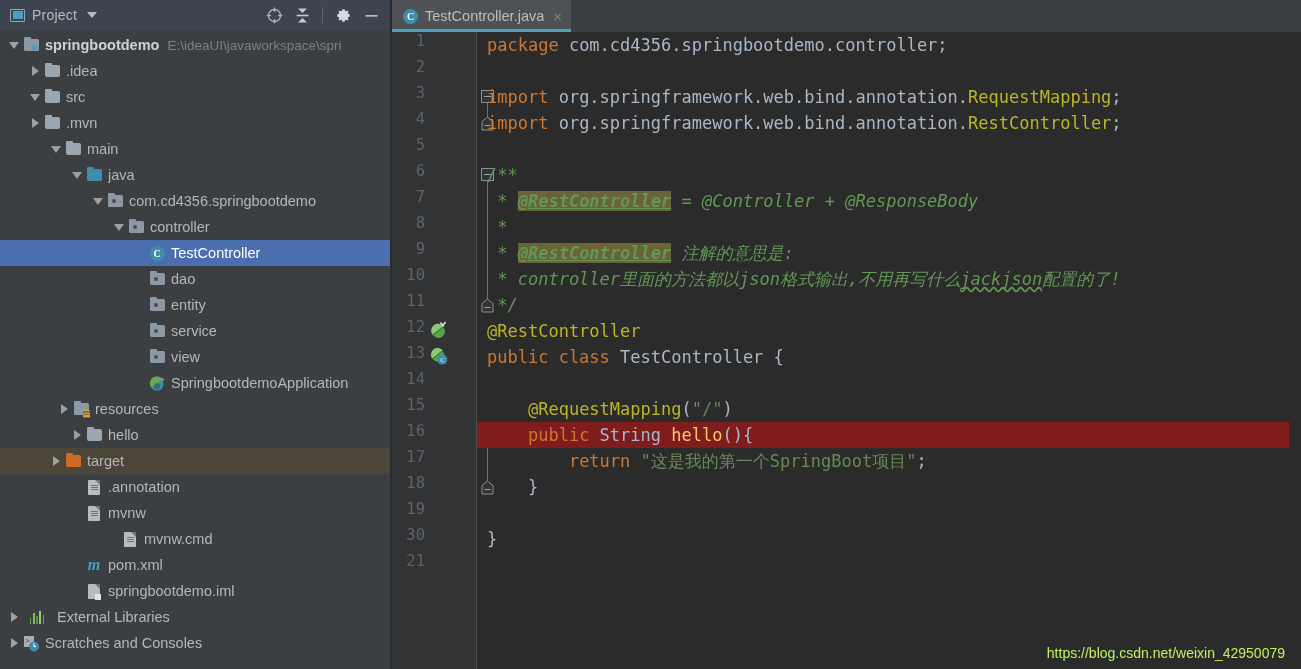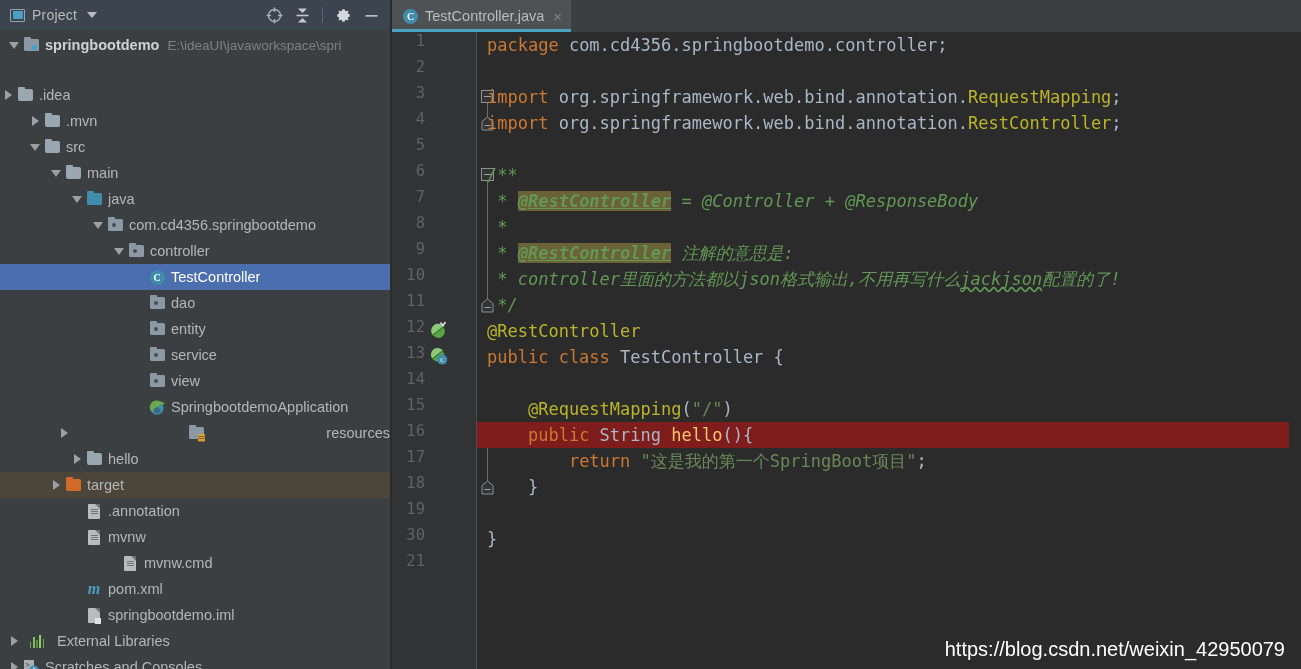--- a/index.html
+++ b/index.html
@@ -110,21 +110,21 @@
   .pl { color: #a9b7c6; }
   .typo { text-decoration: underline wavy #629755; text-decoration-skip-ink: none; }
 
   
   #foldcol { position: absolute; left: 0; top: 0; bottom: 0; width: 24px; }
   .fold-minus { position: absolute; left: 4px; width: 13px; height: 13px; border: 1px solid #8d8f91; background: #313335; }
   .fold-minus::after { content:""; position:absolute; left:2px; top:5px; width:7px; height:1px; background:#a0a2a4; }
   .fold-line { position: absolute; left: 10px; width: 1px; background: #6a6d6f; }
   .fold-cap-bot { position:absolute; left:4px; width:13px; height:17px; }
 
-  #watermark { position: absolute; right: 16px; bottom: 8px; color: #ffffff; font-size: 20px; }
+  #watermark { position: absolute; right: 16px; bottom: 8px; color: #bef264; font-size: 14px; }
 
   #scrollbar-right { position: absolute; right: 0; top: 32px; bottom: 0; width: 12px; background: #2b2b2b; }
 </style>
 </head>
 <body>
 
 <div id="app">
 
   <div id="left">
 
@@ -169,46 +169,46 @@
         <div class="row" style="padding-left: 6px;">
           <span class="tw">
             <span class="tri-d"></span>
           </span>
           <span class="ic">
             <span class="f-mod"></span>
           </span>
           <span class="lbl bold">springbootdemo</span>
           <span class="path">E:\ideaUI\javaworkspace\spri</span>
         </div>
-        <div class="row" style=" margin-top: 24px;">
+        <div class="row" style="padding-left: 27px;">
           <span class="tw">
             <span class="tri-r"></span>
           </span>
           <span class="ic">
             <span class="f-gray"></span>
           </span>
           <span class="lbl">.idea</span>
         </div>
         <div class="row" style="padding-left: 27px;">
           <span class="tw">
-            <span class="tri-r"></span>
+            <span class="tri-d"></span>
           </span>
           <span class="ic">
             <span class="f-gray"></span>
           </span>
+          <span class="lbl">src</span>
+        </div>
+        <div class="row" style="padding-left: 27px;">
+          <span class="tw">
+            <span class="tri-r"></span>
+          </span>
+          <span class="ic">
+            <span class="f-gray"></span>
+          </span>
           <span class="lbl">.mvn</span>
-        </div>
-        <div class="row" style="padding-left: 27px;">
-          <span class="tw">
-            <span class="tri-d"></span>
-          </span>
-          <span class="ic">
-            <span class="f-gray"></span>
-          </span>
-          <span class="lbl">src</span>
         </div>
         <div class="row" style="padding-left: 48px;">
           <span class="tw">
             <span class="tri-d"></span>
           </span>
           <span class="ic">
             <span class="f-gray"></span>
           </span>
           <span class="lbl">main</span>
         </div>
@@ -279,21 +279,21 @@
           <span class="ic">
             <span class="ic-spring"><svg width="17" height="17" viewBox="0 0 17 17">
                 <circle cx="8" cy="9" r="6.6" fill="#3f8dab"></circle>
                 <path d="M2.2 12.5 A6.6 6.6 0 0 1 13.2 4.2 L2.2 12.5Z" fill="#6aa84f"></path>
                 <circle cx="8" cy="11.2" r="3" fill="#2b2b2b" opacity="0.35"></circle>
                 <polygon points="12.2,2.2 16,4.4 12.2,6.6" fill="#6aa84f"></polygon>
               </svg></span>
           </span>
           <span class="lbl">SpringbootdemoApplication</span>
         </div>
-        <div class="row" style="padding-left: 56px; justify-content: space-between;">
+        <div class="row" style="padding-left: 56px;">
           <span class="tw">
             <span class="tri-r"></span>
           </span>
           <span class="ic">
             <span class="f-res"></span>
           </span>
           <span class="lbl">resources</span>
         </div>
         <div class="row" style="padding-left: 69px;">
           <span class="tw">

